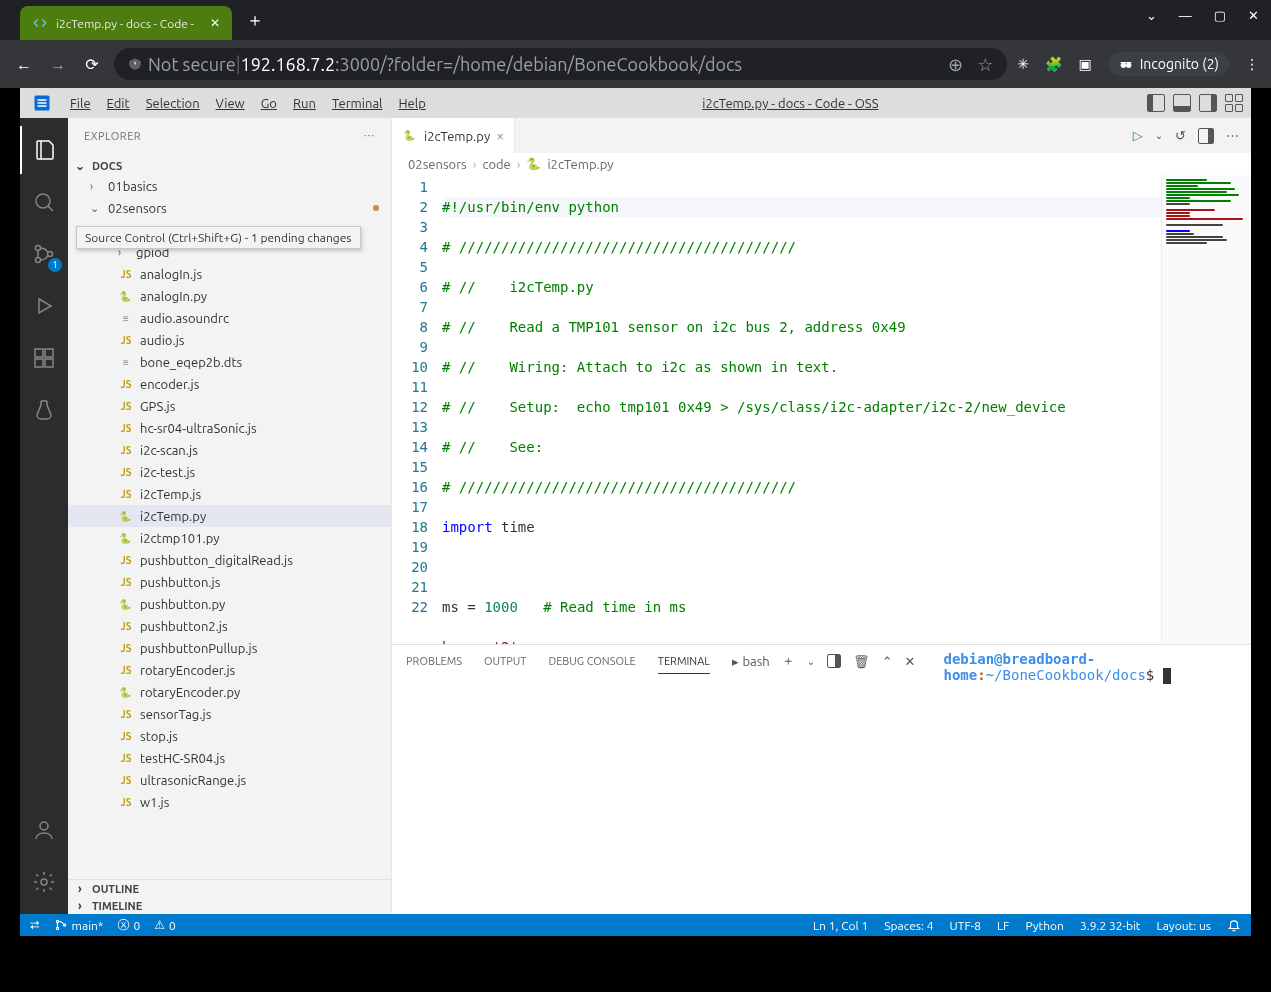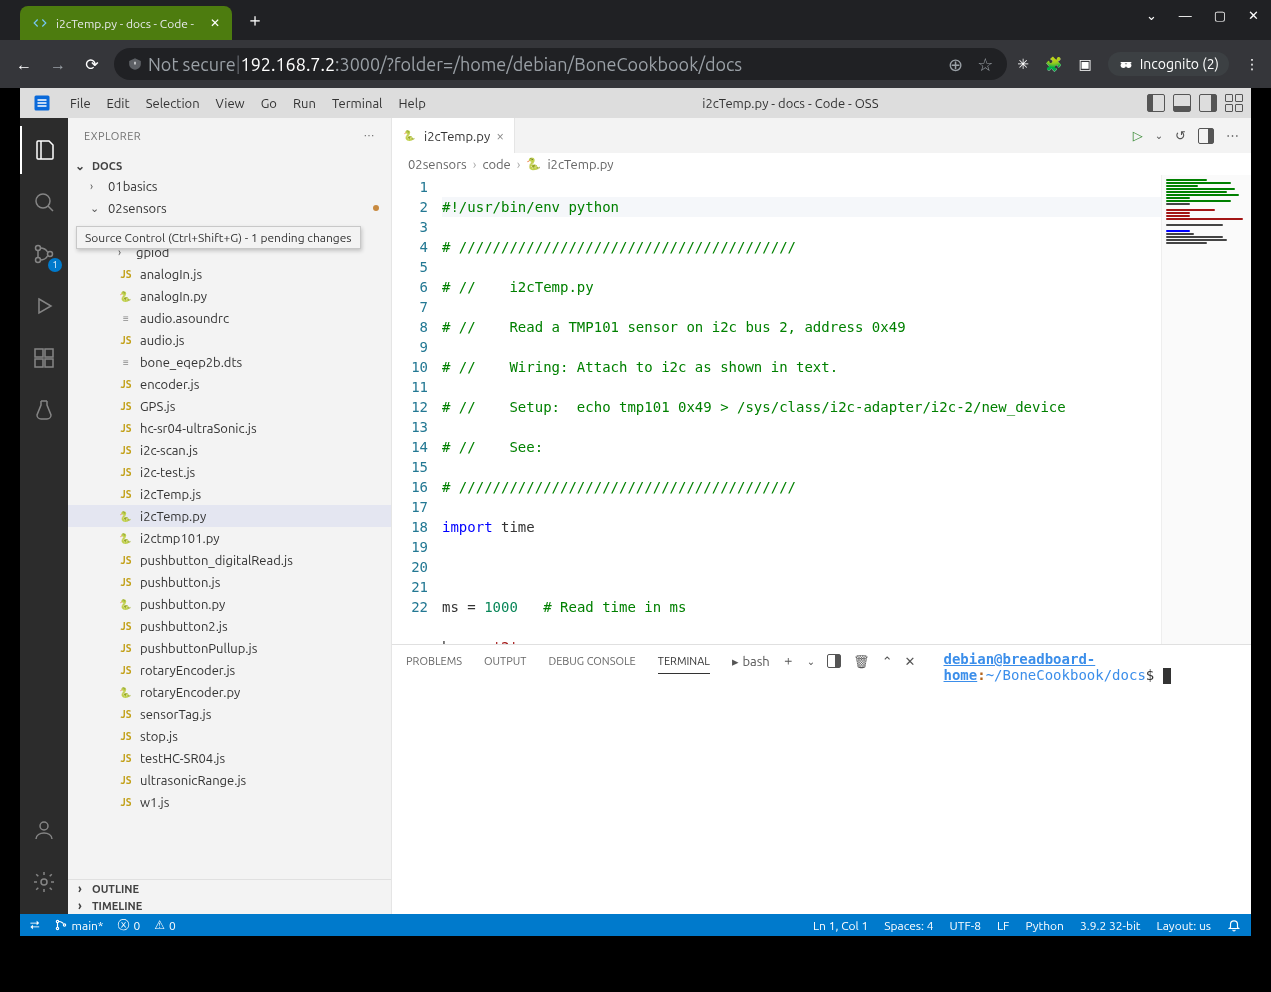--- a/index.html
+++ b/index.html
@@ -84,20 +84,21 @@
   border-radius: 0;
 }
 .menubar {
   height: 30px;
   background: #dddddd;
   display: flex;
   align-items: center;
   padding: 0 8px;
   font-size: 13px;
   color: #333;
+  text-decoration: underline;
 }
 .menu-hamburger {
   width: 28px; height: 24px;
   display:flex; align-items:center; justify-content:center;
   color:#0969da;
   margin-right: 6px;
 }
 .menu-item { padding: 0 8px; cursor: pointer; }
 .menubar-title { flex: 1; text-align: center; color: #333; }
 .menubar-right { display:flex; gap:8px; align-items:center; }
@@ -231,21 +232,21 @@
   height:32px; display:flex; align-items:center; gap:22px;
   padding:0 14px; font-size:11px; color:#666; text-transform:uppercase;
 }
 .panel-tab { cursor:pointer; padding:6px 0; }
 .panel-tab.active { color:#333; border-bottom:1px solid #333; }
 .panel-actions { margin-left:auto; display:flex; align-items:center; gap:12px; font-size:13px; color:#555; text-transform:none; }
 .terminal {
   flex:1; padding:6px 14px;
   font-family:"Menlo","Consolas",monospace; font-size:14px;
 }
-.term-user{color:#3b8eea;font-weight:600;text-decoration:underline;}
+.term-user{color:#3b8eea;font-weight:600;}
 .term-host{color:#b5651d;font-weight:600;}
 .term-path{color:#3b8eea;font-weight:400;}
 .term-cursor{display:inline-block;width:8px;height:16px;background:#333;vertical-align:middle;}
 .statusbar {
   height:22px; background:#007acc; color:#fff;
   display:flex; align-items:center; font-size:12px;
   padding:0 10px; gap:14px;
 }
 .statusbar .right { margin-left:auto; display:flex; gap:16px; align-items:center; }
 .sb-item{display:flex;align-items:center;gap:4px;cursor:pointer;}

